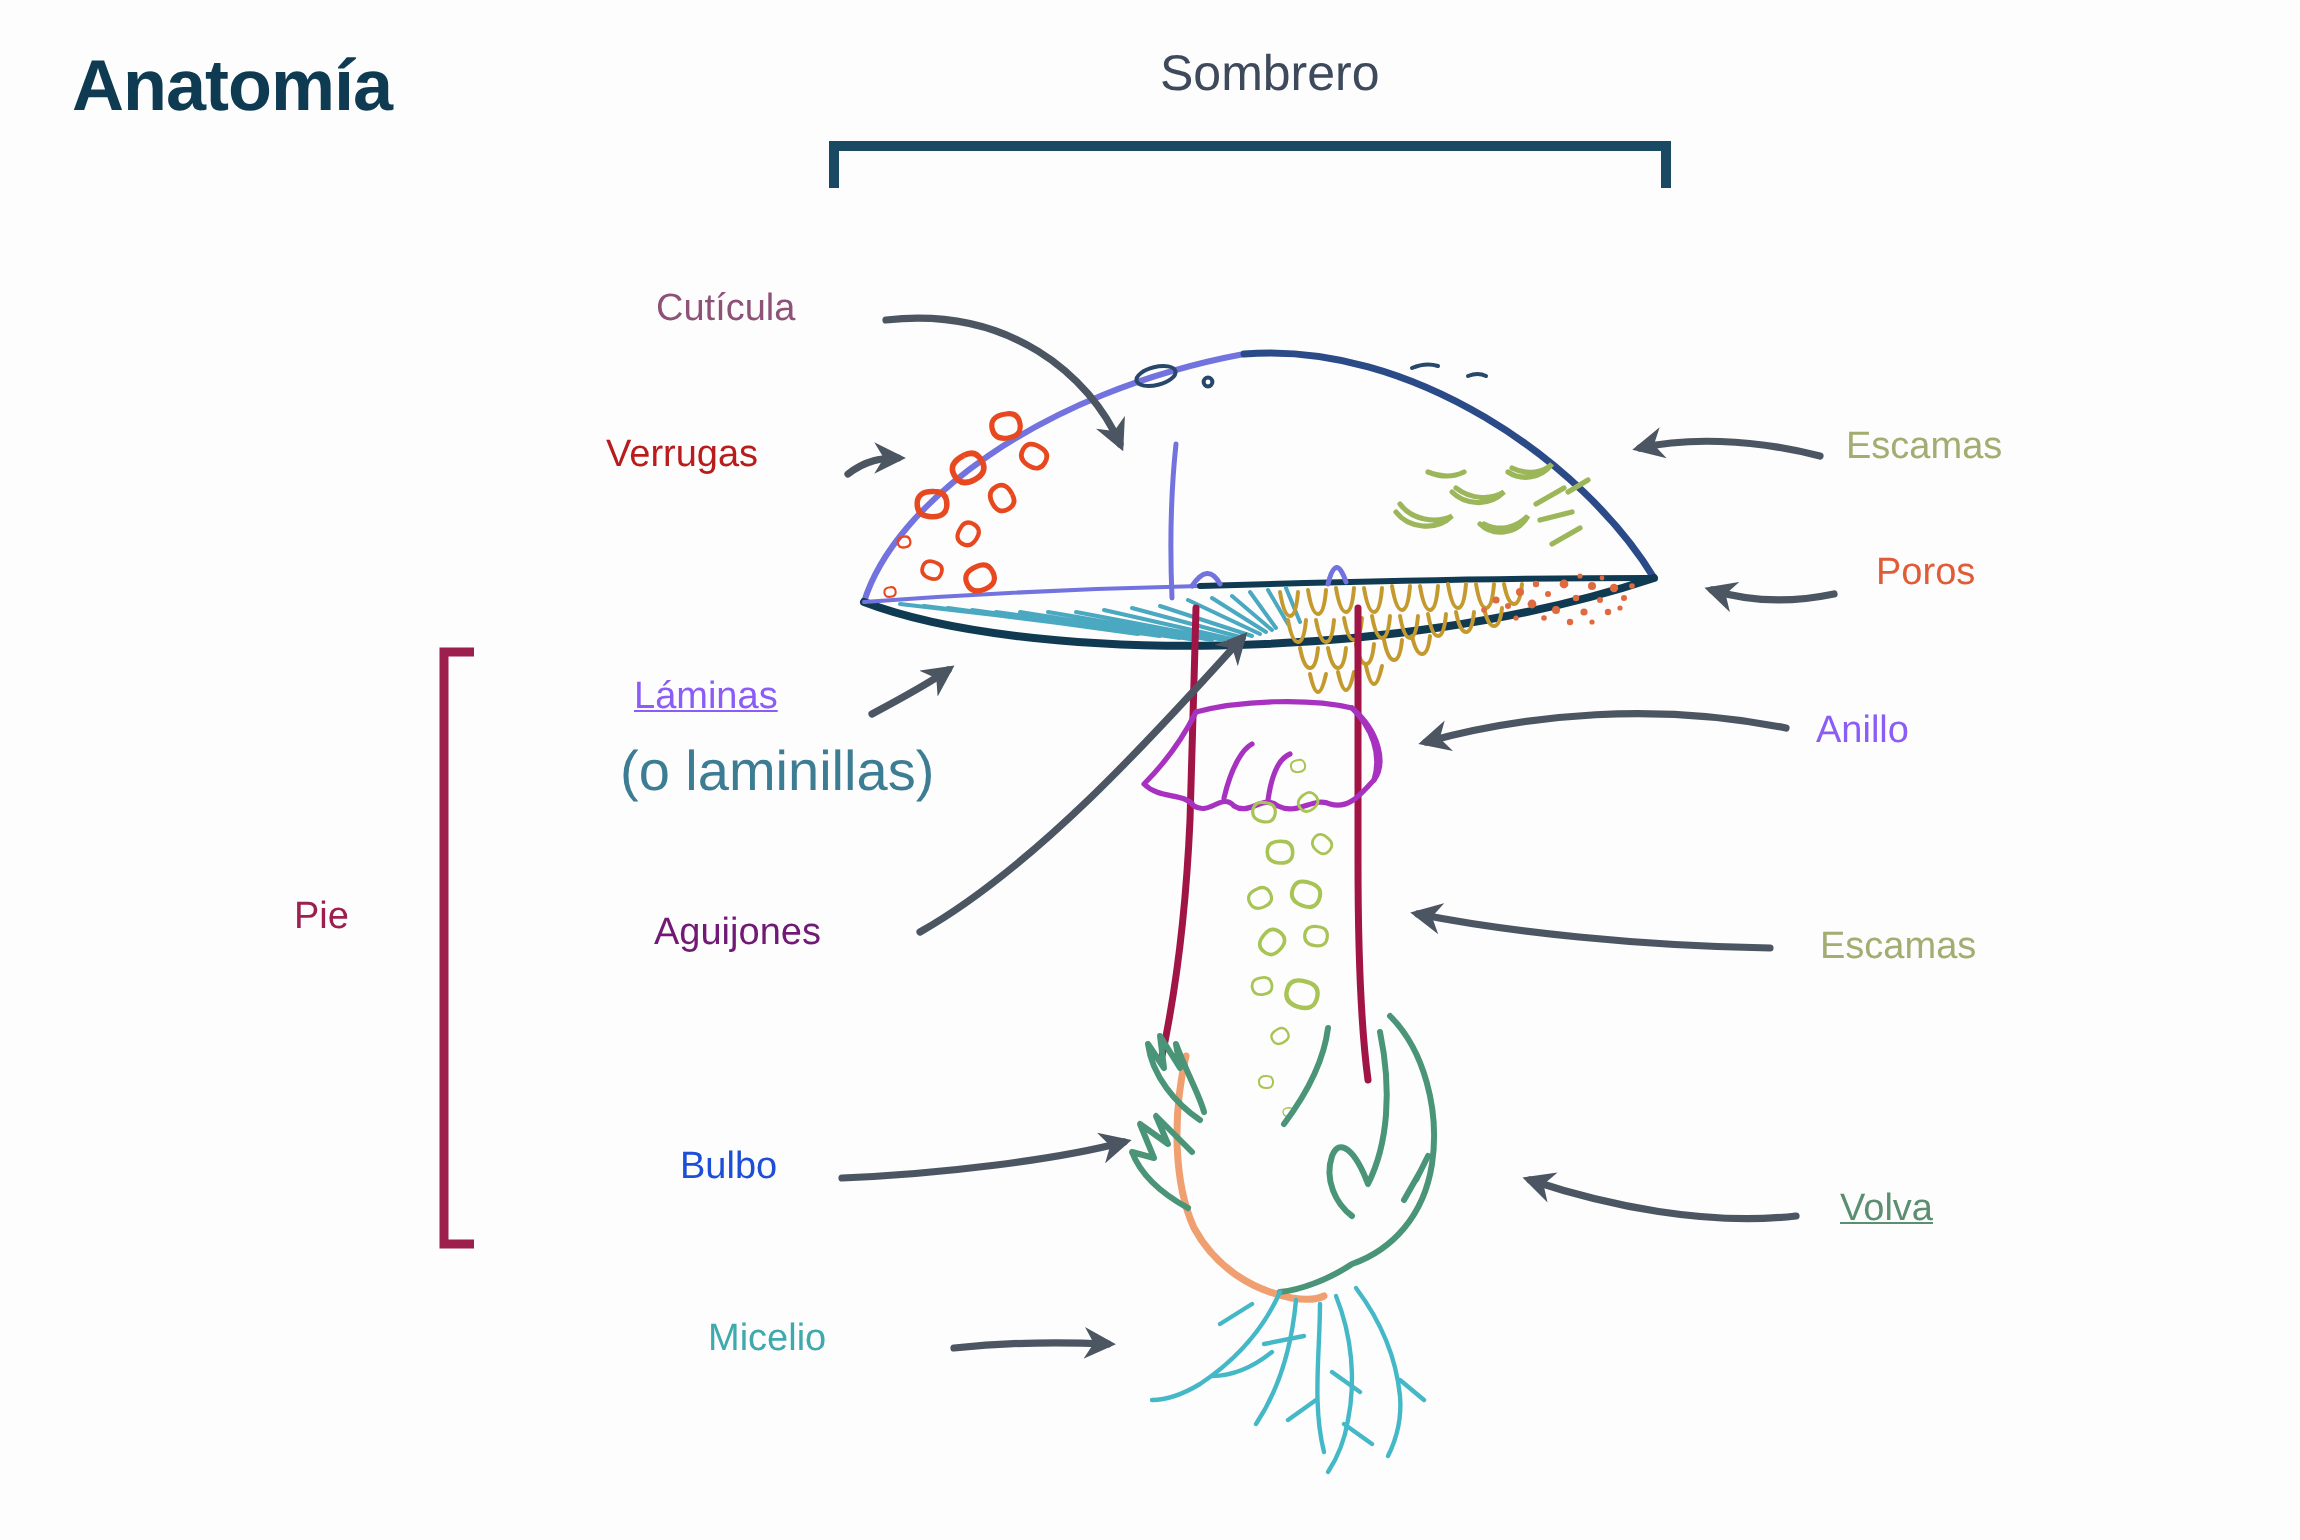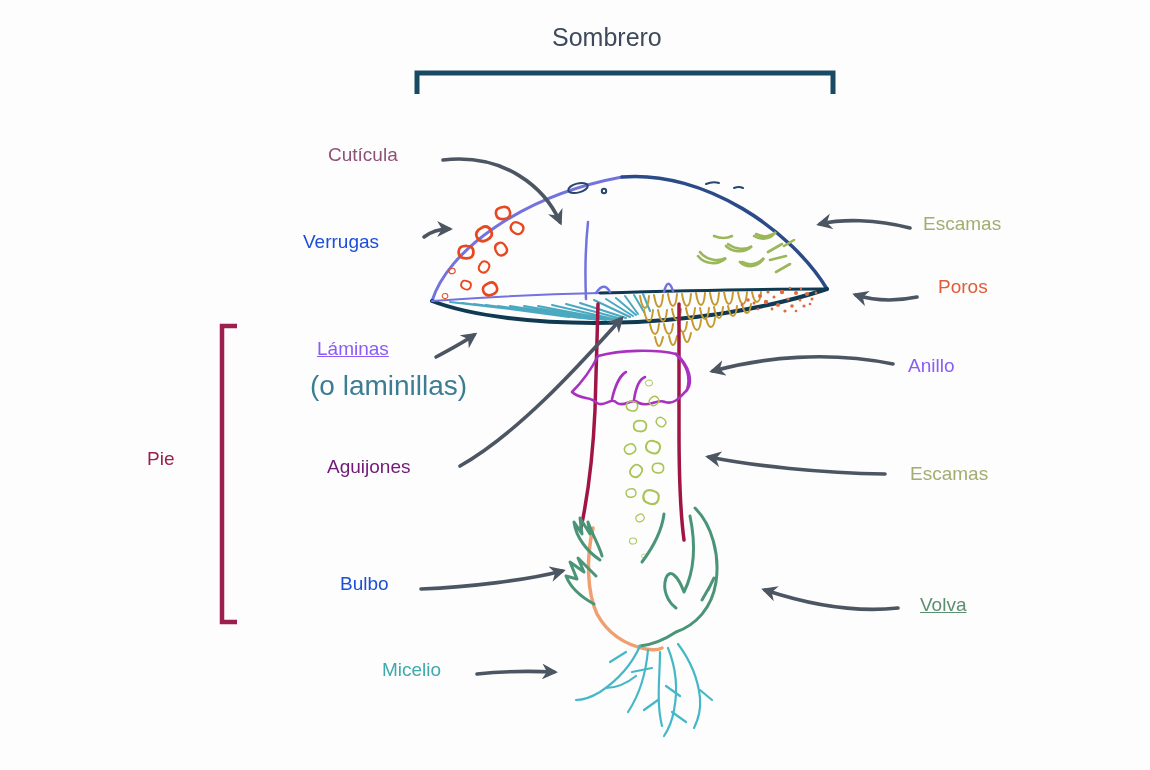--- a/index.html
+++ b/index.html
@@ -170,26 +170,27 @@
       <path marker-end="url(#ah)" d="M436 357 C451 349 464 342 474 335"></path>
       <path marker-end="url(#ah)" d="M460 466 C520 432 582 362 621 319"></path>
       <path marker-end="url(#ah)" d="M893 364 C828 351 764 357 713 371"></path>
       <path marker-end="url(#ah)" d="M885 474 C820 473 754 466 709 457"></path>
       <path marker-end="url(#ah)" d="M421 589 C470 587 528 580 562 571"></path>
       <path marker-end="url(#ah)" d="M898 608 C853 613 804 603 765 590"></path>
       <path marker-end="url(#ah)" d="M477 674 C505 671 532 671 554 672"></path>
     </g>
   </svg>
 
-
-  <div class="lbl cap-label" style="left: 552px; top: 24px; color: rgb(62, 74, 92);">Sombrero</div>
+  <div class="lbl title" style="left: 36px; top: 24px; color: rgb(14, 58, 82);">Anatomía</div>
+
+  <div class="lbl cap-label" style="left: 580px; top: 24px; color: rgb(62, 74, 92);">Sombrero</div>
 
   <div class="lbl part" style="left: 328px; top: 145px; color: rgb(143, 82, 119);">Cutícula</div>
 
-  <div class="lbl part" style="left: 303px; top: 232px; color: #1d4ed8;">Verrugas</div>
+  <div class="lbl part" style="left: 303px; top: 218px; color: #b91c1c;">Verrugas</div>
 
   <div class="lbl part" style="left: 923px; top: 214px; color: rgb(163, 173, 114);">Escamas</div>
 
   <div class="lbl part" style="left: 938px; top: 277px; color: rgb(224, 92, 56);">Poros</div>
 
   <div class="lbl part" style="left: 317px; top: 339px; color: #8b5cf6; text-decoration: underline;">Láminas</div>
 
   <div class="lbl part-sub" style="left: 310px; top: 371px; color: rgb(60, 125, 147);">(o laminillas)</div>
 
   <div class="lbl part" style="left: 147px; top: 449px; color: rgb(156, 31, 78);">Pie</div>
@@ -197,15 +198,15 @@
   <div class="lbl part" style="left: 327px; top: 457px; color: #701a75;">Aguijones</div>
 
   <div class="lbl part" style="left: 908px; top: 356px; color: #8b5cf6; text-align: center;">Anillo</div>
 
   <div class="lbl part" style="left: 910px; top: 464px; color: rgb(163, 173, 114);">Escamas</div>
 
   <div class="lbl part" style="left: 340px; top: 574px; color: #1d4ed8;">Bulbo</div>
 
   <div class="lbl part" style="left: 920px; top: 595px; color: rgb(92, 143, 114); text-decoration: underline;">Volva</div>
 
-  <div class="lbl part" style="left: 382px; top: 660px; color: rgb(63, 169, 173);">Micelio</div>
+  <div class="lbl part" style="left: 354px; top: 660px; color: rgb(63, 169, 173);">Micelio</div>
 
 </div>
 
 </body></html>

